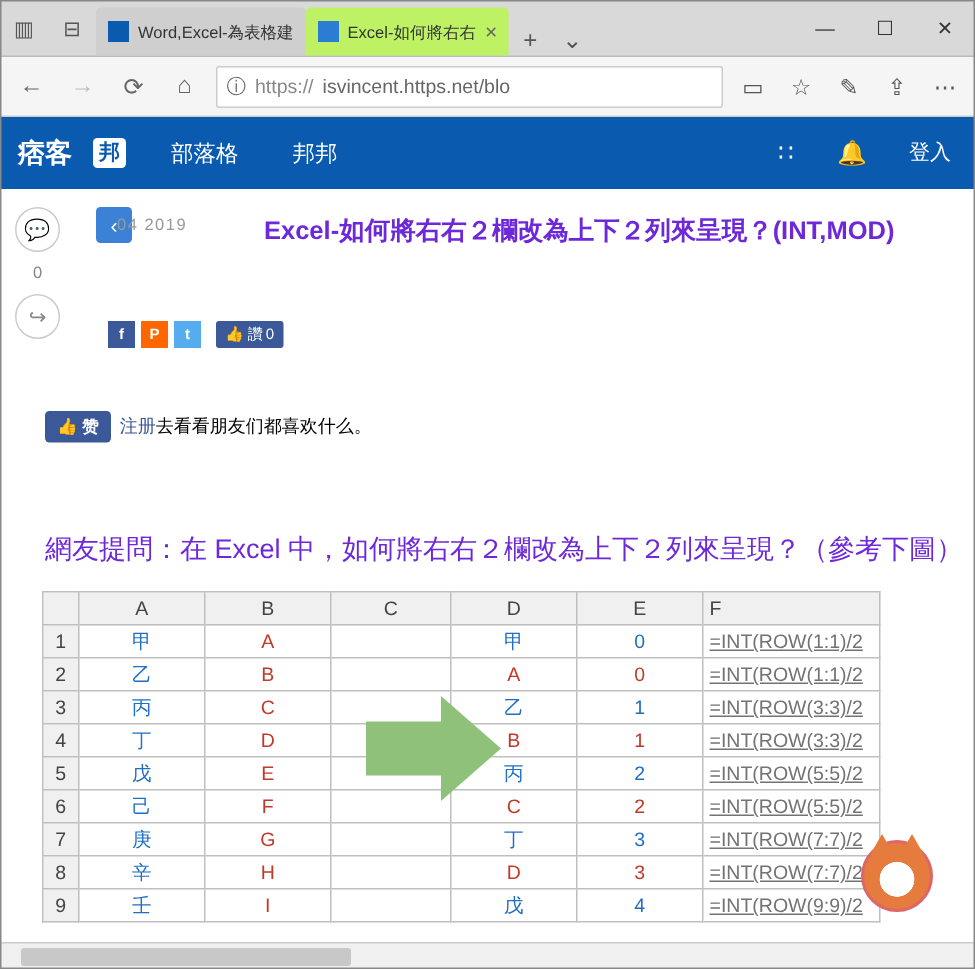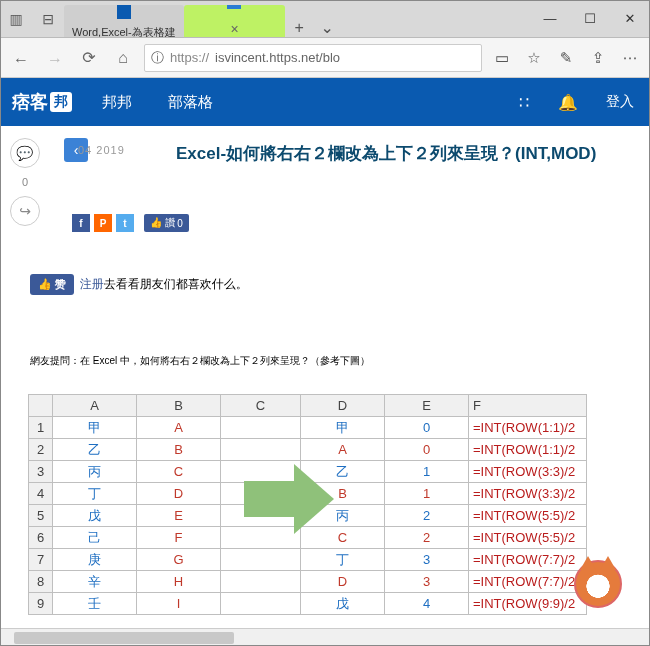--- a/index.html
+++ b/index.html
@@ -2,81 +2,81 @@
 <html><head>
 <meta charset="utf-8">
 <style>
 * { margin:0; padding:0; box-sizing:border-box; font-family:"Microsoft JhengHei","Segoe UI",sans-serif; }
 body { width:650px; height:646px; background:#e8e8e8; overflow:hidden; position:relative; }
 
 
 .titlebar { height:38px; background:#d9d9d9; display:flex; align-items:stretch; border-bottom:1px solid #bbb; }
 .titlebar-btn { width:32px; display:flex; align-items:center; justify-content:center; color:#555; font-size:14px; }
 .tabs { flex:1; display:flex; align-items:flex-end; padding-top:6px; gap:0; }
-.tab { height:32px; display:flex; align-items:center; padding:0 8px; font-size:12px; color:#333; gap:6px; max-width:160px; border-top-left-radius:3px; border-top-right-radius:3px;flex-direction:column; }
+.tab { height:32px; display:flex; align-items:center; padding:0 8px; font-size:12px; color:#333; gap:6px; max-width:160px; border-top-left-radius:3px; border-top-right-radius:3px; }
 .tab.inactive { background:#cfcfcf; }
 .tab.active { background:#bef264; }
 .tab-favicon { width:14px; height:14px; background:#2b7cd3; display:inline-block; }
 .tab-favicon.blue { background:#0a5ab0; }
 .tab-label { white-space:nowrap; overflow:hidden; text-overflow:ellipsis; flex:1; font-size:11px; }
 .tab-close { font-size:14px; color:#666; }
 .newtab { width:28px; display:flex; align-items:center; justify-content:center; color:#555; font-size:16px; }
 .winctrls { display:flex; }
 .winbtn { width:40px; display:flex; align-items:center; justify-content:center; color:#333; font-size:13px; }
 
 
 .toolbar { height:40px; background:#f5f5f5; display:flex; align-items:center; padding:0 8px; gap:8px; border-bottom:1px solid #ccc; }
 .navbtn { width:26px; height:26px; display:flex; align-items:center; justify-content:center; color:#666; font-size:16px; }
 .addrbar { flex:1; height:28px; background:#fff; border:1px solid #ccc; border-radius:2px; display:flex; align-items:center; padding:0 6px; font-size:13px; color:#666; gap:6px; }
 .addrbar .proto { color:#888; }
 .tbicon { width:24px; height:24px; display:flex; align-items:center; justify-content:center; color:#555; font-size:15px; }
 
 
 .siteheader { height:48px; background:#0a5ab0; display:flex; align-items:center; color:#fff; }
-.logo { padding:0 12px; font-weight:bold; font-size:18px; display:flex; align-items:center; }
+.logo { padding:0 12px; font-weight:bold; font-size:18px; display:flex; align-items:center;gap:12px; }
 .logo-badge { background:#fff; color:#0a5ab0; padding:1px 4px; border-radius:3px; margin-left:2px; font-size:14px; }
 .navitem { padding:0 18px; font-size:15px; height:100%; display:flex; align-items:center; }
 .spacer { flex:1; }
 .hdricon { width:44px; display:flex; align-items:center; justify-content:center; font-size:16px; }
 .login { padding:0 16px; font-size:14px;font-family:Liberation Mono, monospace; }
 
 
 .content { position:relative; background:#fff; height:520px; overflow:hidden; }
 .leftrail { position:absolute; left:0; top:0; width:50px; display:flex; flex-direction:column; align-items:center; padding-top:12px; gap:8px; }
 .railicon { width:30px; height:30px; border:1px solid #ccc; border-radius:15px; display:flex; align-items:center; justify-content:center; color:#888; font-size:14px; }
 .railnum { font-size:11px; color:#888; }
 
 .backchev { position:absolute; left:64px; top:12px; width:24px; height:24px; background:#3b82d6; color:#fff; display:flex; align-items:center; justify-content:center; border-radius:3px; font-size:14px; }
 .postdate { position:absolute; left:78px; top:18px; font-size:11px; color:#999; letter-spacing:1px; }
-.posttitle { position:absolute; left:176px; top:16px; right:20px; font-size:17px; font-weight:bold; color:#0c4a6e; line-height:1.4; }
+.posttitle { position:absolute; left:176px; top:16px; right:20px; font-size:17px; font-weight:bold; color:#6d28d9; line-height:1.4; }
 
 .sharerow { position:absolute; left:72px; top:88px; display:flex; align-items:center; gap:4px; }
 .shbtn { width:18px; height:18px; display:inline-flex; align-items:center; justify-content:center; font-size:10px; color:#fff; font-weight:bold; }
 .fb { background:#3b5998; }
 .pk { background:#ff6600; }
 .tw { background:#55acee; }
 .likebtn { background:#3b5998; color:#fff; font-size:10px; padding:2px 6px; border-radius:2px; display:inline-flex; align-items:center; gap:2px; margin-left:6px; }
 
 .fbrow { position:absolute; left:30px; top:148px; display:flex; align-items:center; font-size:12px; }
 .fblike2 { background:#3b5998; color:#fff; padding:3px 8px; border-radius:3px; font-size:11px; font-weight:bold; margin-right:6px; }
 .fbtext a { color:#3b5998; text-decoration:none;font-family:Liberation Serif, serif; }
 
-.bodytext { position:absolute; left:30px; top:228px; font-size:10px; color:#000000; }
+.bodytext { position:absolute; left:30px; top:228px; font-size:18px; color:#6d28d9; }
 
 
 .sheet { position:absolute; left:28px; top:268px; border-collapse:collapse; font-size:13px; }
 .sheet th, .sheet td { border:1px solid #bfbfbf; text-align:center; height:22px; }
 .sheet th { background:#f0f0f0; color:#444; font-weight:normal; }
 .sheet .rh { background:#f0f0f0; width:24px; color:#444; }
 .sheet .colA, .sheet .colB, .sheet .colD, .sheet .colE { width:84px; }
 .sheet .colC { width:80px; }
 .sheet .colF { width:118px; text-align:left; padding-left:4px; }
 .blue { color:#1f6fc2; }
 .red { color:#c0392b; }
-.green { color:#b91c1c; }
+.green { color:#737373;text-decoration:underline; }
 
 
 .arrow { position:absolute; left:244px; top:338px; width:90px; height:70px; }
 .arrow-body { position:absolute; left:0; top:17px; width:50px; height:36px; background:#8fc17a; }
 .arrow-head { position:absolute; left:50px; top:0; width:0; height:0; border-top:35px solid transparent; border-bottom:35px solid transparent; border-left:40px solid #8fc17a; }
 
 
 .fox { position:absolute; right:28px; bottom:38px; width:48px; height:48px; border-radius:50%; background:radial-gradient(circle at 50% 55%, #fff 35%, #e57b3c 36%); border:2px solid #d66; }
 .fox::before, .fox::after { content:""; position:absolute; top:-6px; width:0; height:0; border-left:8px solid transparent; border-right:8px solid transparent; border-bottom:14px solid #e57b3c; }
 .fox::before { left:4px; }
@@ -129,22 +129,22 @@
   <div class="tbicon">✎</div>
   <div class="tbicon">⇪</div>
   <div class="tbicon">⋯</div>
 </div>
 
 <div class="siteheader">
   <div class="logo">
     <span>痞客</span>
       <span class="logo-badge">邦</span>
   </div>
+  <div class="navitem">部落格</div>
   <div class="navitem">邦邦</div>
-  <div class="navitem">部落格</div>
   <div class="spacer"></div>
   <div class="hdricon">∷</div>
   <div class="hdricon">🔔</div>
   <div class="login">登入</div>
 </div>
 
 <div class="content">
 
   <div class="leftrail">
     <div class="railicon">💬</div>

